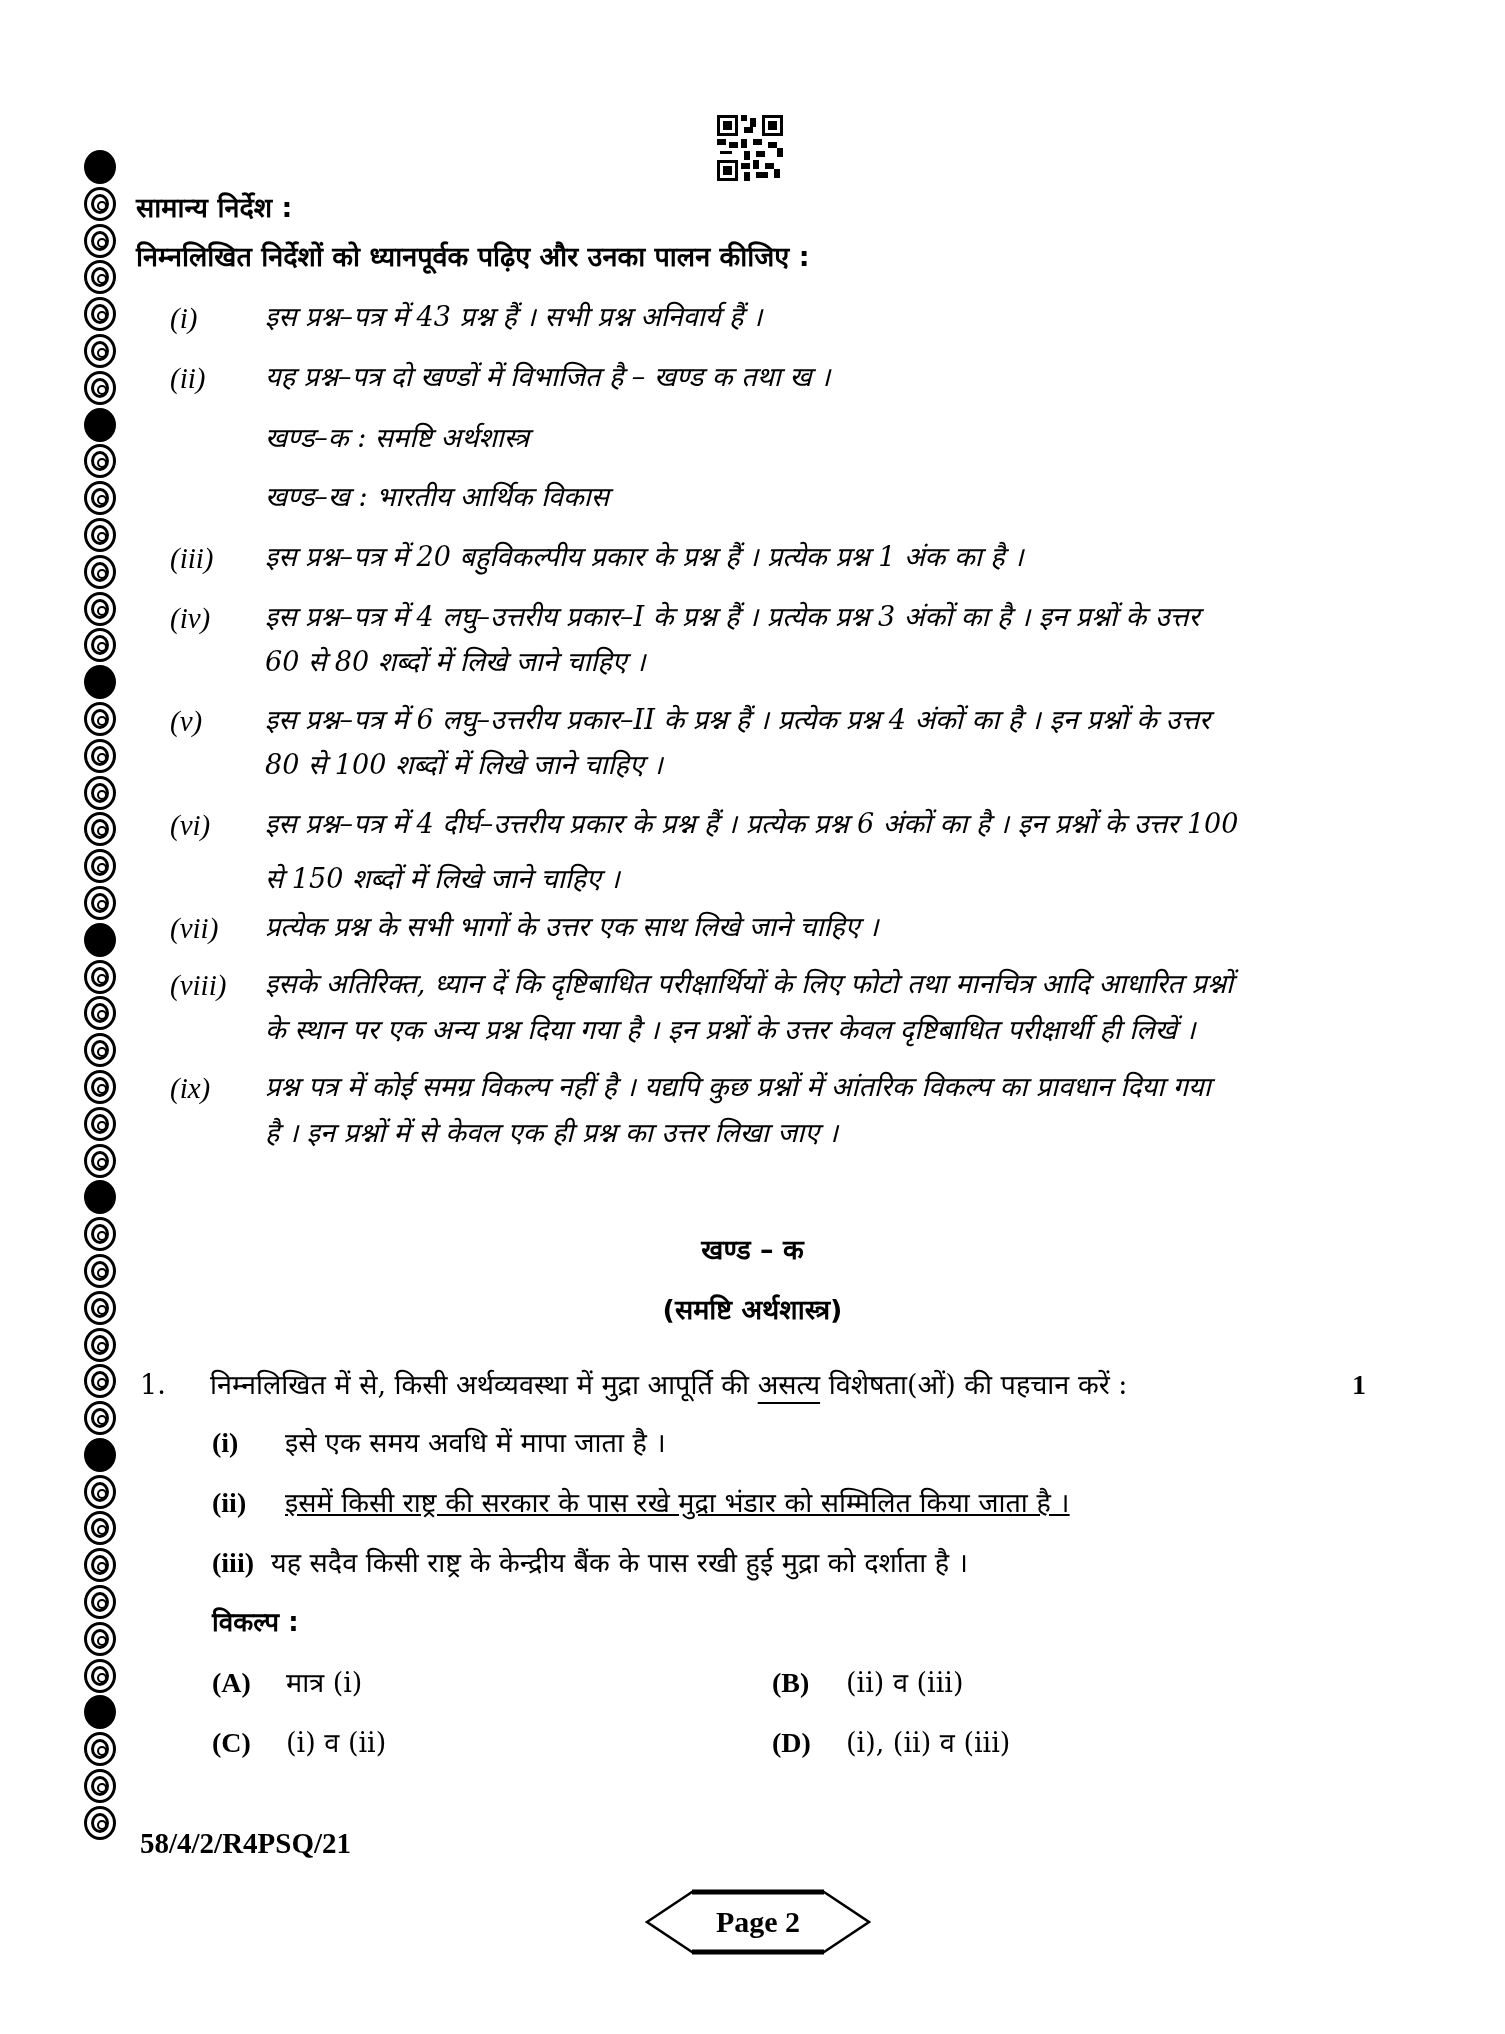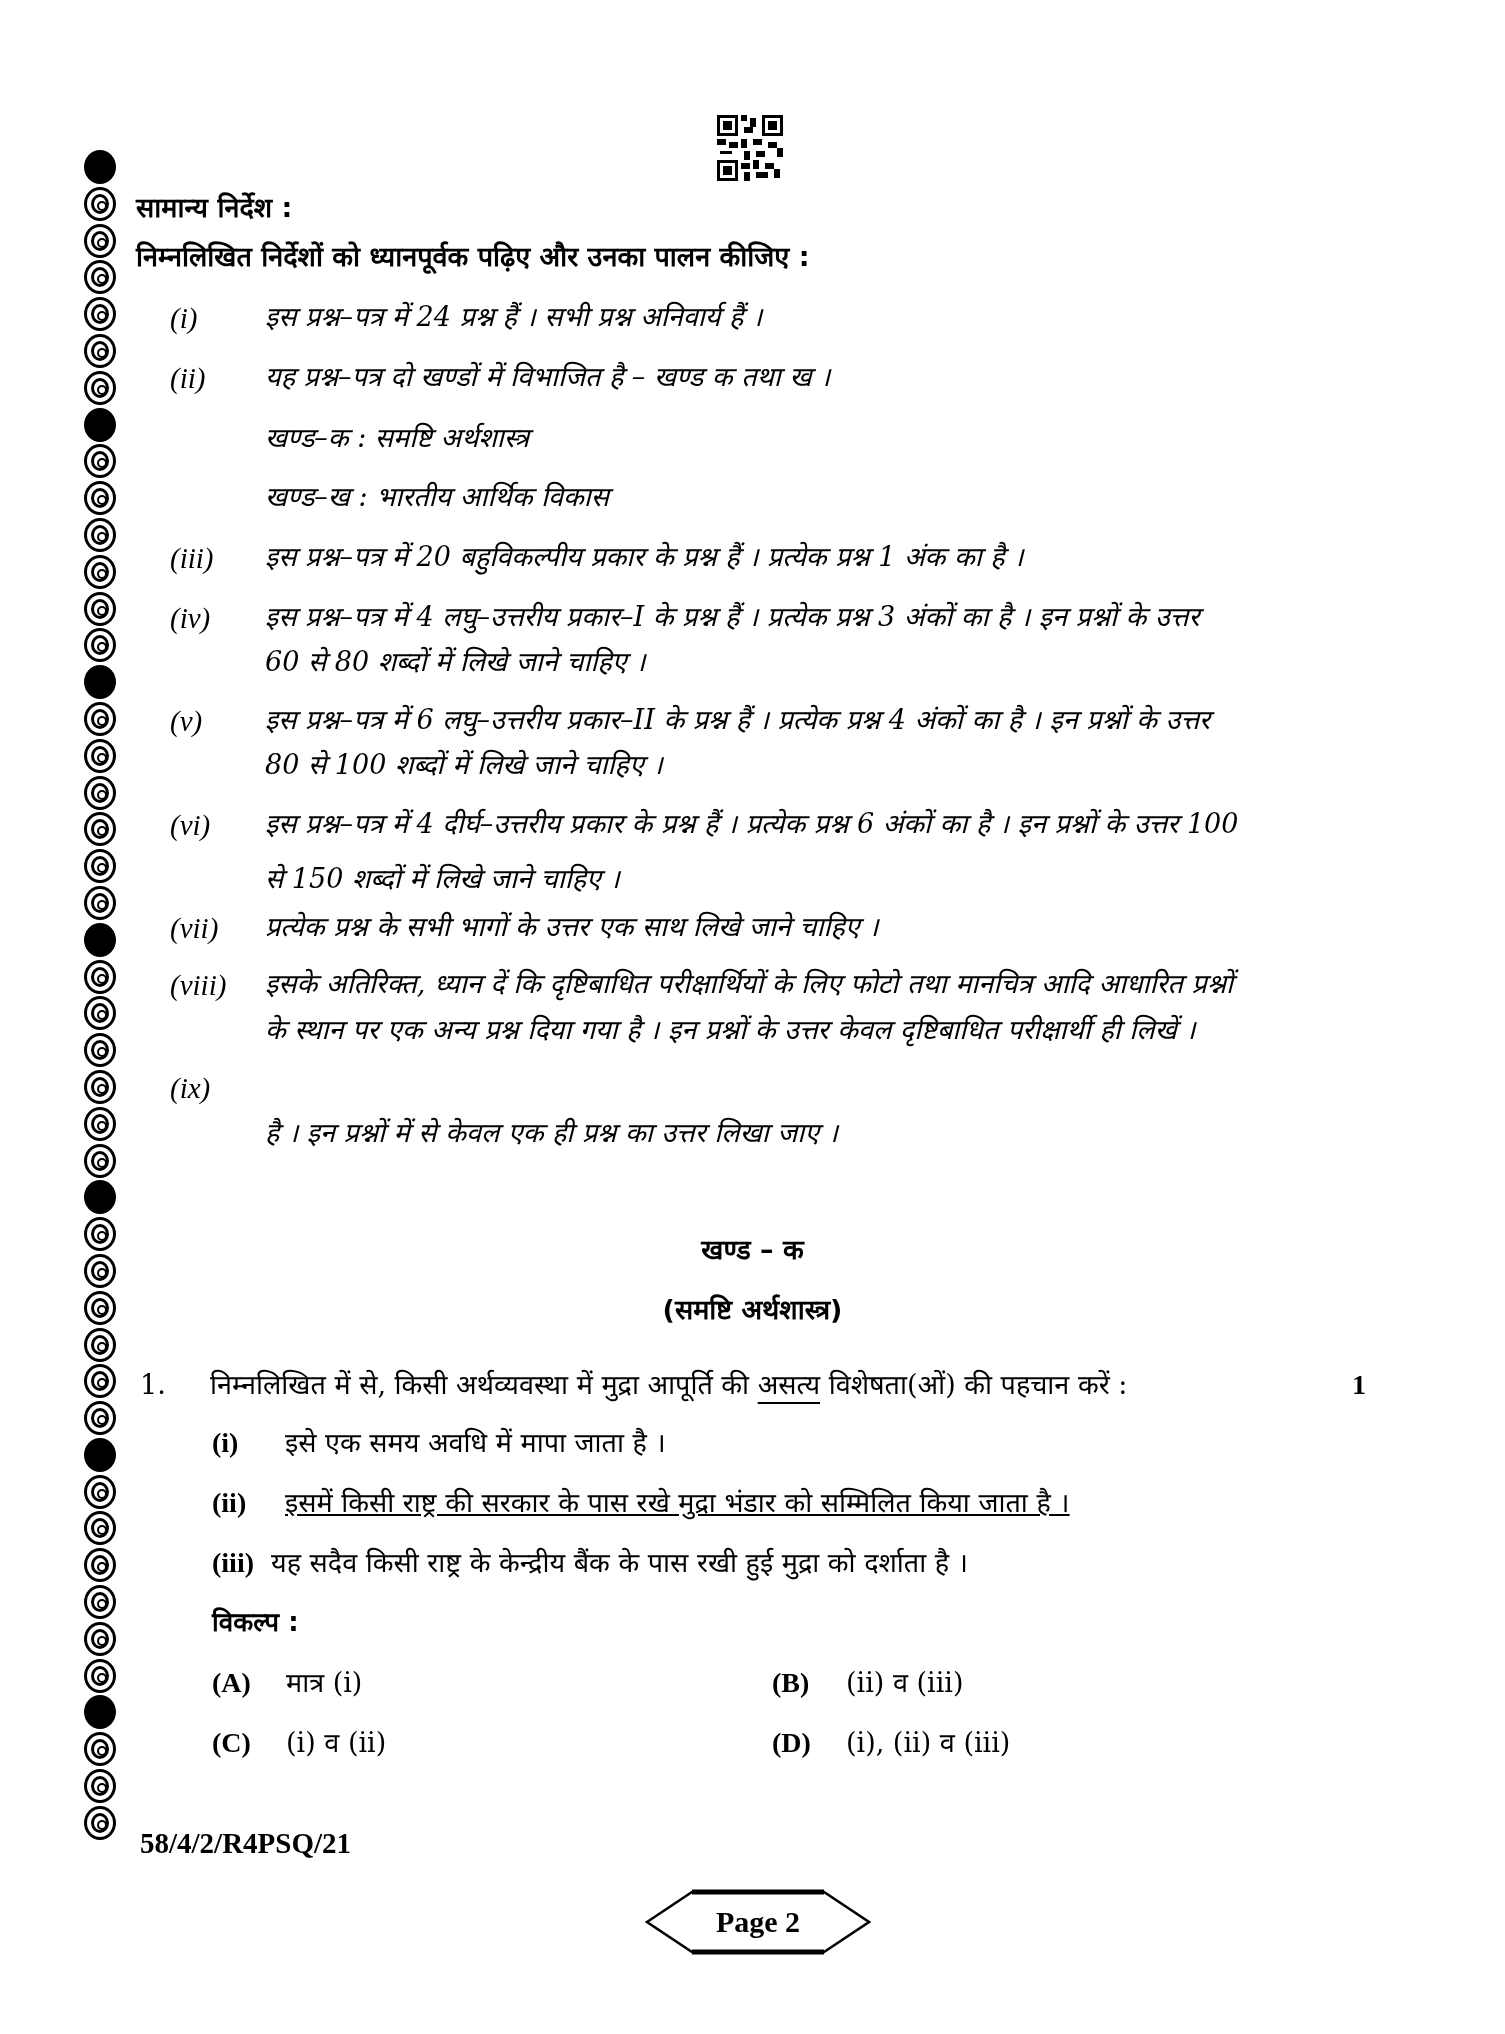--- a/index.html
+++ b/index.html
@@ -110,21 +110,21 @@
       <div class="ring filled"></div>
       <div class="ring"></div>
       <div class="ring"></div>
       <div class="ring"></div>
     </div>
 
   <div class="abs hd" style="left:136px; top:194px;">सामान्य निर्देश :</div>
   <div class="abs hd" style="left:136px; top:243px;">निम्नलिखित निर्देशों को ध्यानपूर्वक पढ़िए और उनका पालन कीजिए :</div>
 
   <div class="abs label" style="left:170px; top:302px;">(i)</div>
-  <div class="abs it" style="left:265px; top:303px;">इस प्रश्न–पत्र में 24 प्रश्न हैं । सभी प्रश्न अनिवार्य हैं ।</div>
+  <div class="abs it" style="left:265px; top:303px;">इस प्रश्न–पत्र में 43 प्रश्न हैं । सभी प्रश्न अनिवार्य हैं ।</div>
 
   <div class="abs label" style="left:170px; top:362px;">(ii)</div>
   <div class="abs it" style="left:265px; top:363px;">यह प्रश्न–पत्र दो खण्डों में विभाजित है – खण्ड क तथा ख ।</div>
   <div class="abs it" style="left:265px; top:424px;">खण्ड–क : समष्टि अर्थशास्त्र</div>
   <div class="abs it" style="left:265px; top:483px;">खण्ड–ख : भारतीय आर्थिक विकास</div>
 
   <div class="abs label" style="left:170px; top:542px;">(iii)</div>
   <div class="abs it" style="left:265px; top:543px;">इस प्रश्न–पत्र में 20 बहुविकल्पीय प्रकार के प्रश्न हैं । प्रत्येक प्रश्न 1 अंक का है ।</div>
 
   <div class="abs label" style="left:170px; top:602px;">(iv)</div>
@@ -140,20 +140,21 @@
   <div class="abs it" style="left:265px; top:865px;">से 150 शब्दों में लिखे जाने चाहिए ।</div>
 
   <div class="abs label" style="left:170px; top:912px;">(vii)</div>
   <div class="abs it" style="left:265px; top:913px;">प्रत्येक प्रश्न के सभी भागों के उत्तर एक साथ लिखे जाने चाहिए ।</div>
 
   <div class="abs label" style="left:170px; top:969px;">(viii)</div>
   <div class="abs it" style="left:265px; top:970px;">इसके अतिरिक्त, ध्यान दें कि दृष्टिबाधित परीक्षार्थियों के लिए फोटो तथा मानचित्र आदि आधारित प्रश्नों</div>
   <div class="abs it" style="left:265px; top:1016px;">के स्थान पर एक अन्य प्रश्न दिया गया है । इन प्रश्नों के उत्तर केवल दृष्टिबाधित परीक्षार्थी ही लिखें ।</div>
 
   <div class="abs label" style="left:170px; top:1072px;">(ix)</div>
+  <div class="abs it" style="left:265px; top:1073px;">प्रश्न पत्र में कोई समग्र विकल्प नहीं है । यद्यपि कुछ प्रश्नों में आंतरिक विकल्प का प्रावधान दिया गया</div>
   <div class="abs hd" style="left:0; width:1505px; text-align:center; top:1236px; padding-left:0;">
     <span style="position:relative; left:0;">खण्ड – क</span>
   </div>
 
   <div class="abs it" style="left:265px; top:1119px;">है । इन प्रश्नों में से केवल एक ही प्रश्न का उत्तर लिखा जाए ।</div>
   <div class="abs hd" style="left:0; width:1505px; text-align:center; top:1296px;">
     <span>(समष्टि अर्थशास्त्र)</span>
   </div>
 
   <div class="abs rg" style="left:140px; top:1371px;">1.</div>

